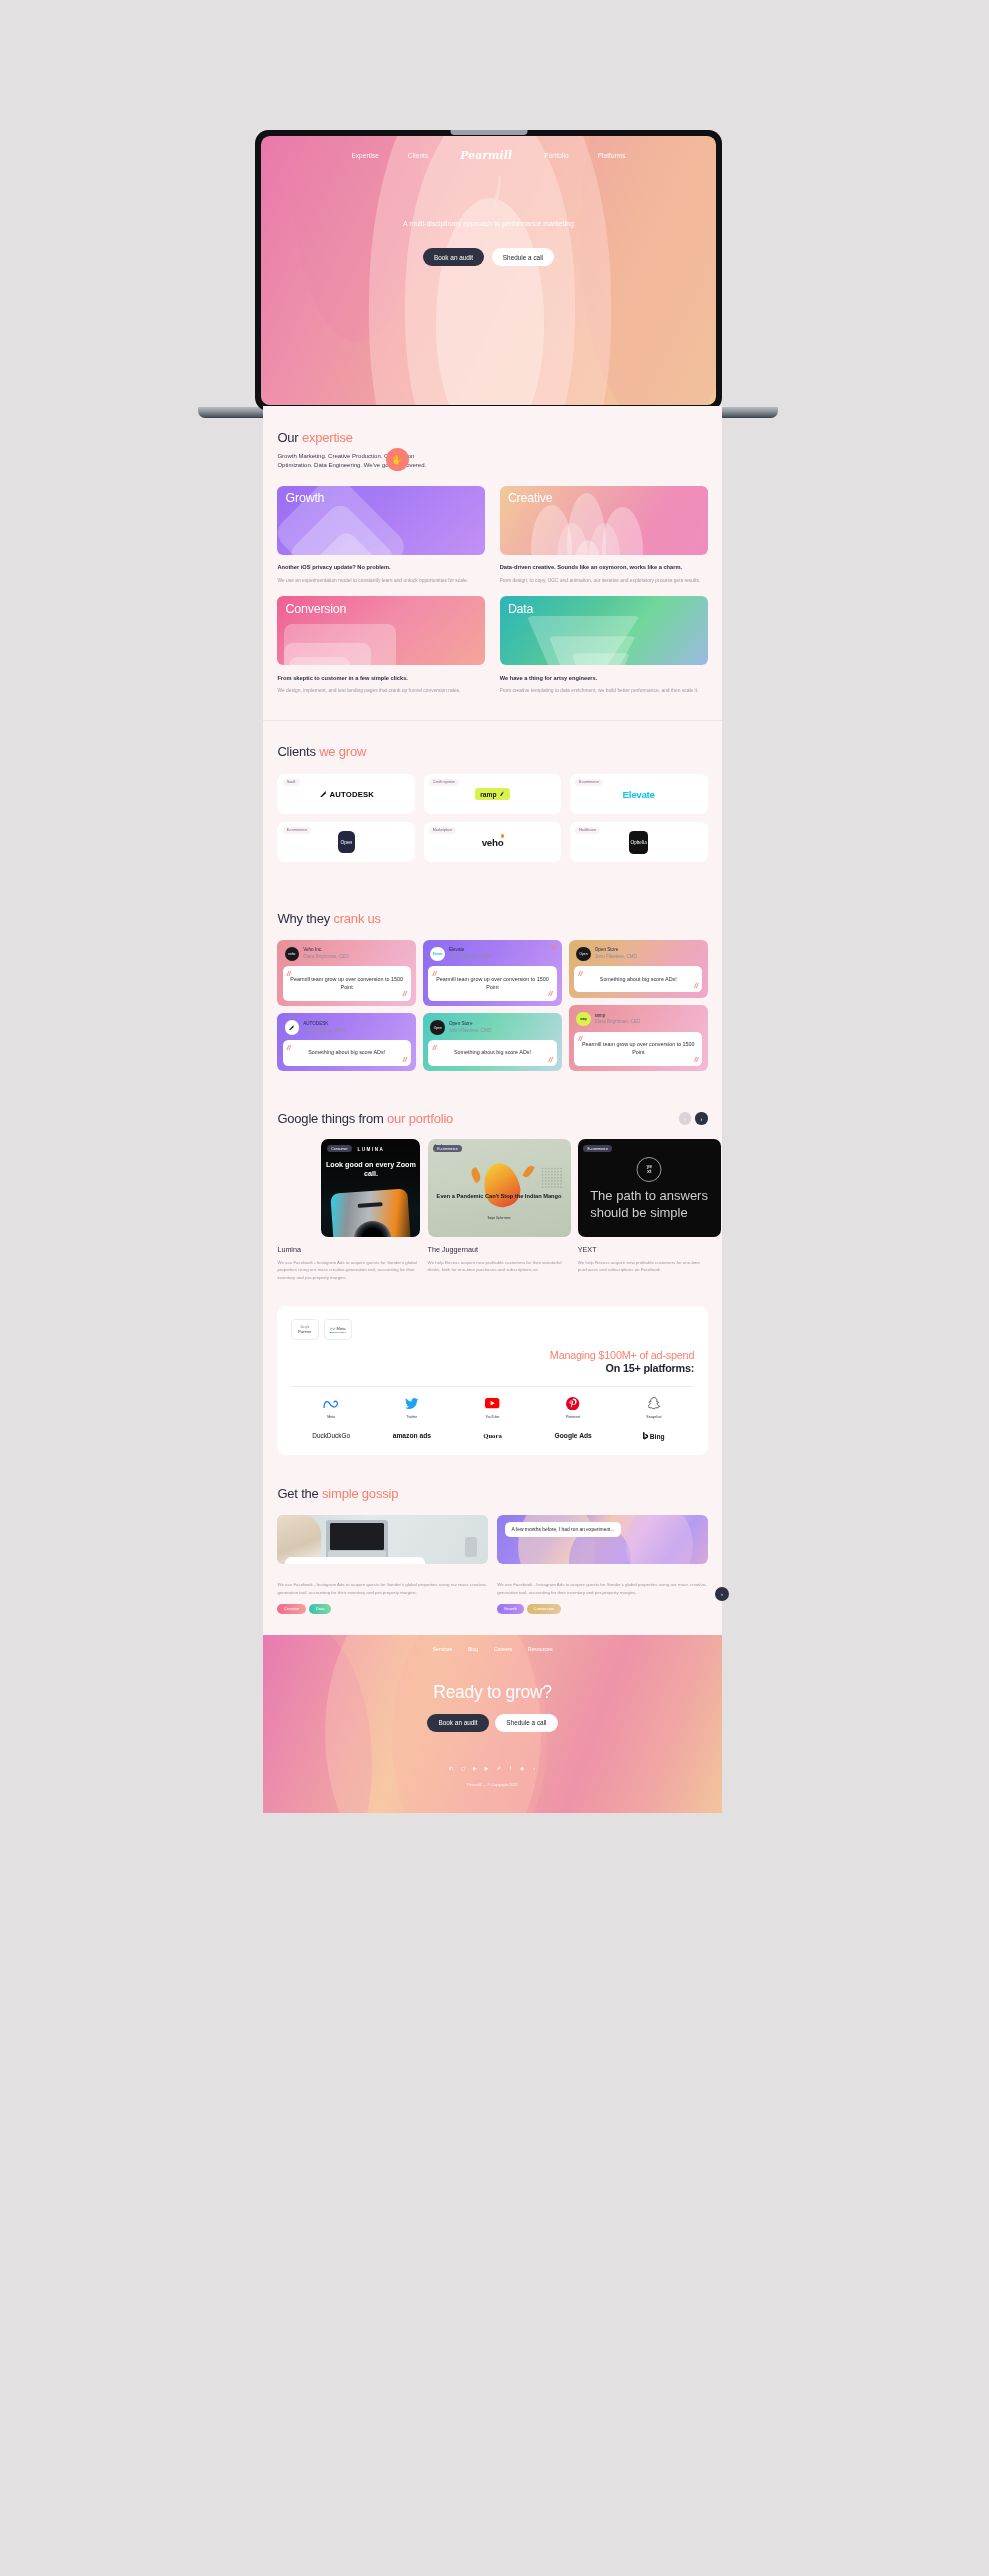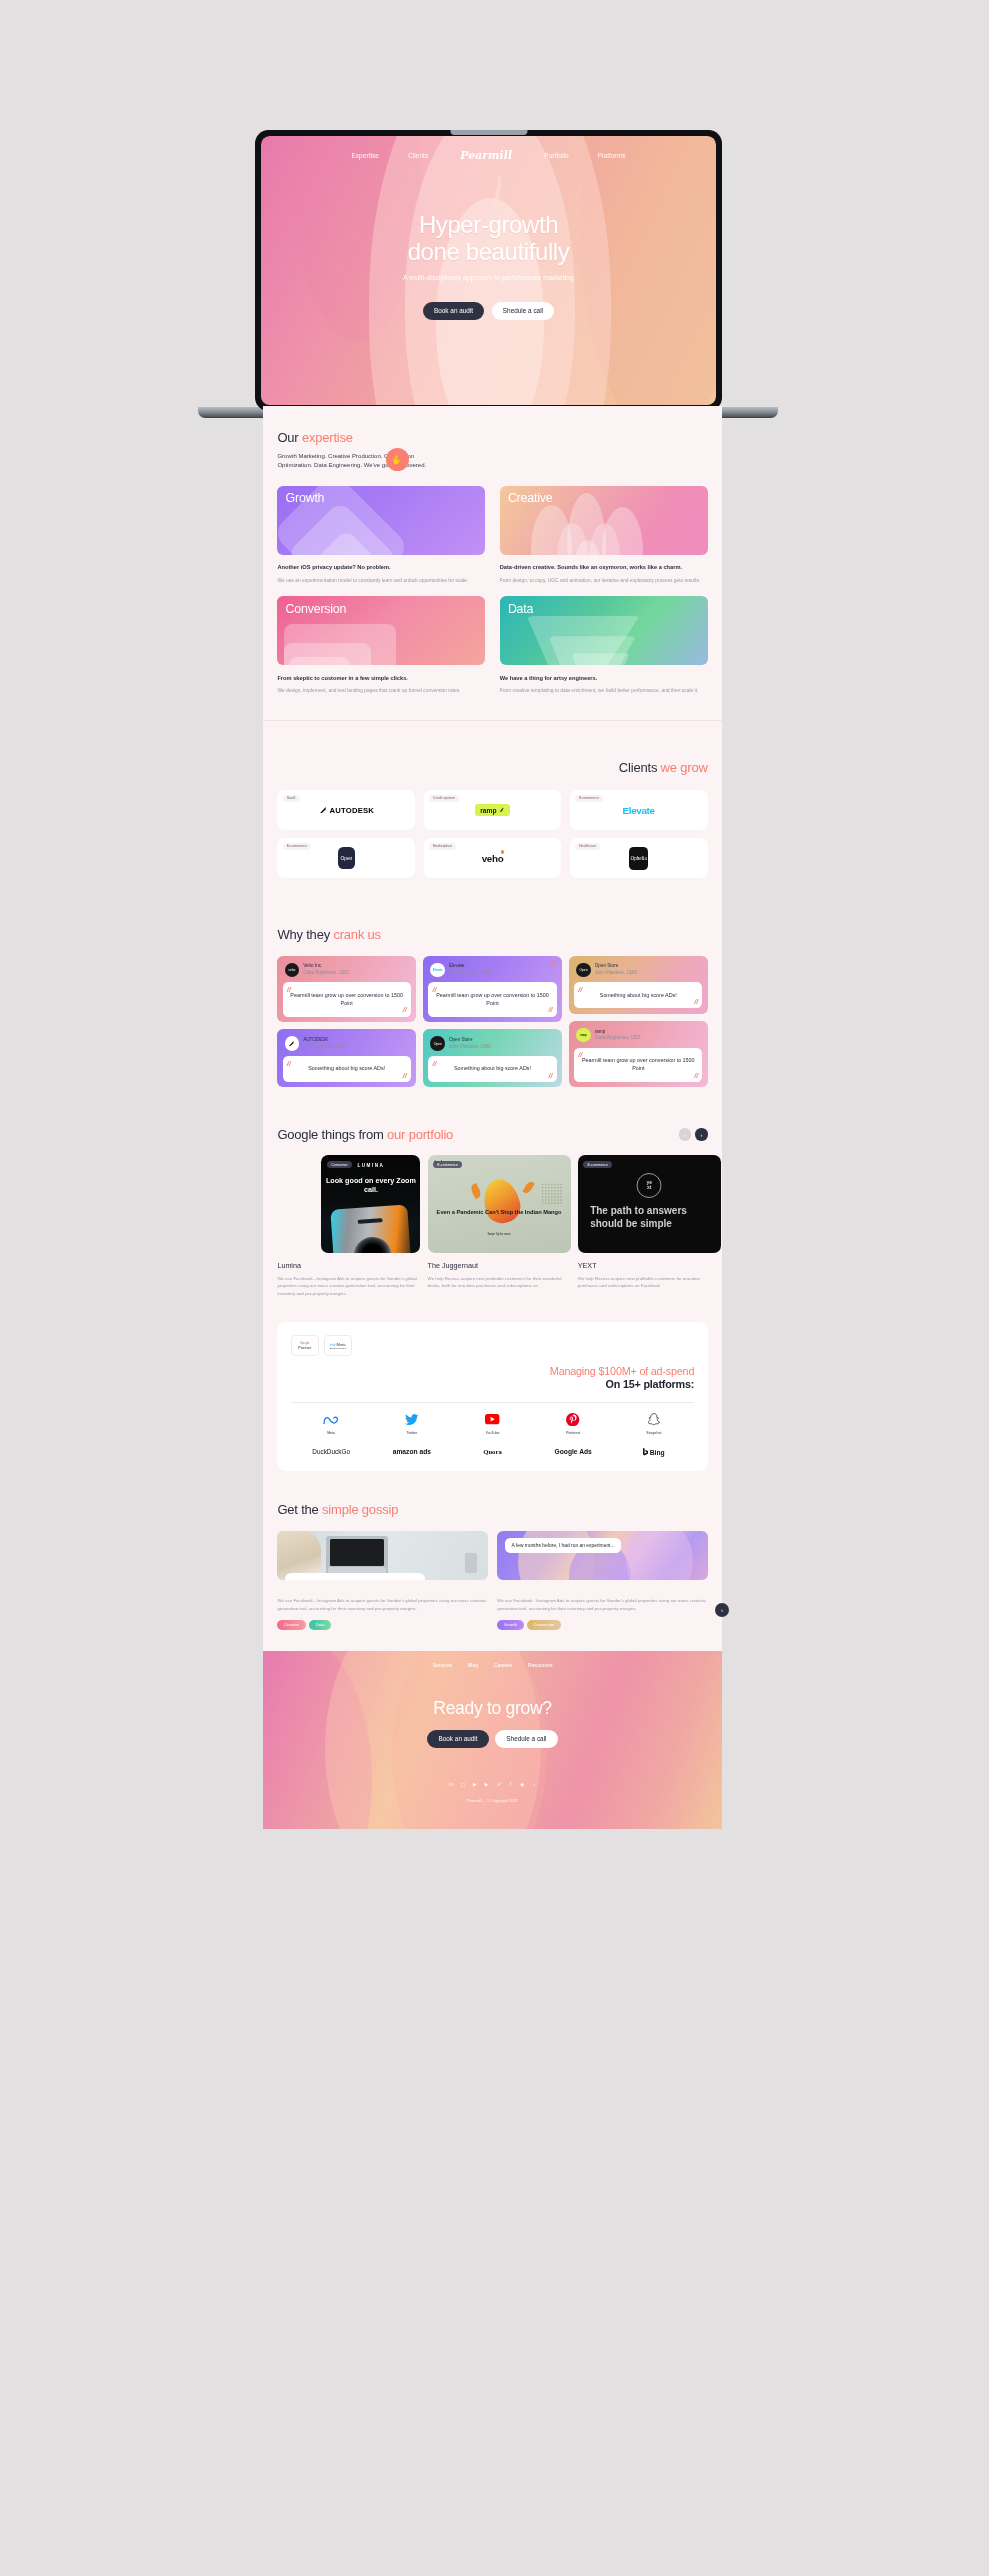--- a/index.html
+++ b/index.html
@@ -122,21 +122,21 @@
   .tri { position:absolute; background:rgba(255,255,255,.26); }
   .t1 { left:27px; top:19.6px; width:113px; height:62px; clip-path:polygon(0 0,100% 0,64% 100%,24% 100%); border-radius:5.2px;}
   .t2 { left:49px; top:40px; width:87px; height:49px; clip-path:polygon(0 0,100% 0,70% 100%,22% 100%); border-radius:5.2px;}
   .t3 { left:72px; top:57px; width:58px; height:36px; clip-path:polygon(0 0,100% 0,74% 100%,20% 100%); border-radius:5.2px;}
   .exp-h { margin-top:8.2px; font-size:5.7px; font-weight:700; color:#2b2e3f; line-height:1.45; }
   .exp-p { margin-top:5.2px; font-size:4.9px; line-height:1.65; color:#9b9aa4; }
 
   .divider { height:0.5px; background:#efe4e6; }
 
   
-  .clients { padding-top:39px; padding-bottom:26px;text-align:right; }
+  .clients { padding-top:23px; padding-bottom:26px; }
   .client-grid { margin-top:15.5px; display:grid; grid-template-columns:repeat(3,1fr); gap:8.2px; }
   .client-card {
     background:#fff; border-radius:7.2px; height:40px; position:relative;
     display:flex; align-items:center; justify-content:center;
   }
   .tagchip {
     position:absolute; left:5.2px; top:4.6px; background:#fbf1f2; color:#66697a;
     font-size:3.6px; padding:1.5px 4.1px; border-radius:515px;
   }
   .logo-autodesk { font-size:7.7px; font-weight:700; letter-spacing:0.2px; color:#000; display:flex; align-items:center; gap:2.1px; }
@@ -197,21 +197,21 @@
   .jug-swipe { position:absolute; left:0; right:0; top:77px; text-align:center; color:#23262a; font-size:2.8px;}
   .mango { position:absolute; left:56px; top:24px; width:35px; height:44px; border-radius:52% 52% 48% 48%/62% 62% 38% 38%;
     background:linear-gradient(160deg,#f5d23c 0%,#f09a2e 45%,#e0452f 100%); transform:rotate(-14deg);}
   .leaf { position:absolute; background:#eb8d2c; border-radius:60% 0 60% 0; }
   .dots { position:absolute; right:8.2px; top:28px; width:21.6px; height:21.6px;
     background-image:radial-gradient(#a9b39e 28%,transparent 29%); background-size:3.1px 3.1px;}
 
   .yext { background:#0b0b0b; }
   .yext-logo { position:absolute; left:50%; transform:translateX(-50%); top:17.5px; width:25px; height:25px; border:0.8px solid #9a9a9a; border-radius:50%;
     display:flex; align-items:center; justify-content:center; color:#cfcfcf; font-size:5.2px; font-weight:700; line-height:1.05; text-align:center;}
-  .yext-copy { position:absolute; left:12.4px; top:49px; color:#cfcfcf; font-weight:700; font-size:10px; line-height:1.3;}
+  .yext-copy { position:absolute; left:12.4px; top:49px; color:#cfcfcf; font-weight:400; font-size:13px; line-height:1.3;}
 
   .hand-btn {
     position:absolute; left:123px; top:42px; width:23px; height:23px; border-radius:50%;
     background:#fa7f73; display:flex; align-items:center; justify-content:center; color:#fff; font-size:9.3px; z-index:9;
   }
 
   
   .platforms-wrap { padding:7.2px 0 9.3px 0; }
   .platforms {
     background:#fff; border-radius:8.2px; margin:0 14.4px; padding:13.4px 13.4px 15.5px 13.4px;text-align:right;
@@ -304,24 +304,20 @@
 
         <nav class="hero-nav">
           <a href="#">Expertise</a>
           <a href="#">Clients</a>
           <span class="brand-logo">Pearmill</span>
           <a href="#">Portfolio</a>
           <a href="#">Platforms</a>
         </nav>
 
         <div class="hero-center">
-          <div class="hero-title">
-            <div>Hyper-growth</div>
-            <div>done beautifully</div>
-          </div>
           <div class="hero-sub">A multi-disciplinary approach to performance marketing</div>
           <div class="hero-btns">
             <button class="btn btn-dark">Book an audit</button>
             <button class="btn btn-light">Shedule a call</button>
           </div>
         </div>
       </div>
       <div class="laptop-notch"></div>
     </div>
   </div>

